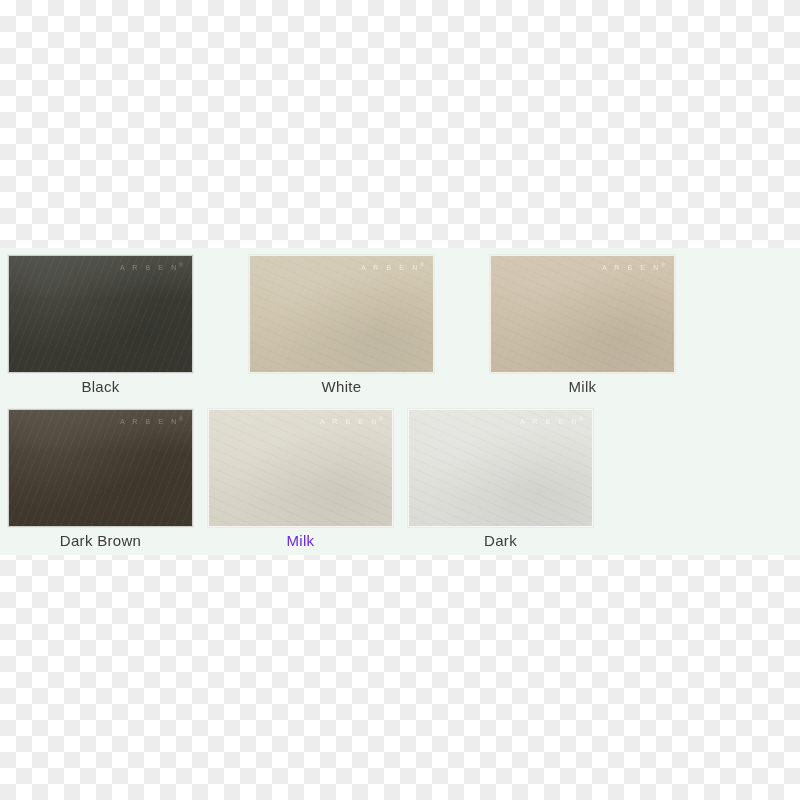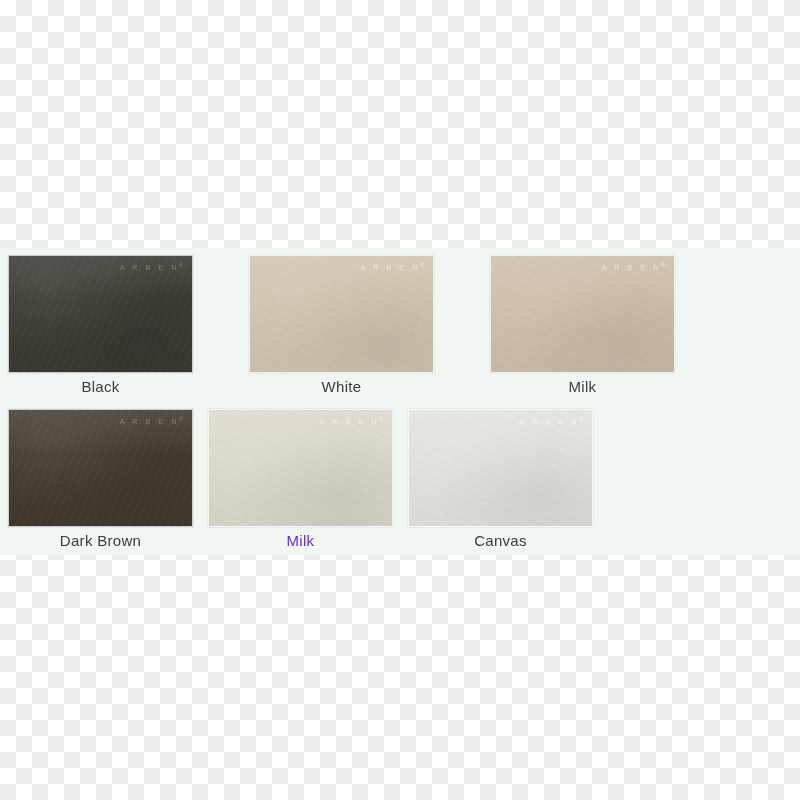--- a/index.html
+++ b/index.html
@@ -190,21 +190,21 @@
       </div>
 
       <div class="swatch-cell">
         <div class="swatch-chip" style="background-color: rgb(226, 226, 221);">
           <div class="grain"></div>
           <div class="sheen"></div>
           <div class="watermark" style="color: rgba(255, 255, 255, 0.62);">
             <span>A R B E N</span><span class="tm">®</span>
           </div>
         </div>
-        <div class="swatch-label" style="color: rgb(59, 59, 59);">Canvas</div>
+        <div class="swatch-label" style="color: rgb(59, 59, 59);">Dark</div>
       </div>
 
       <div class="swatch-cell empty-cell"></div>
 
     </div>
 
   </div>
 </div>
 
 </body></html>

